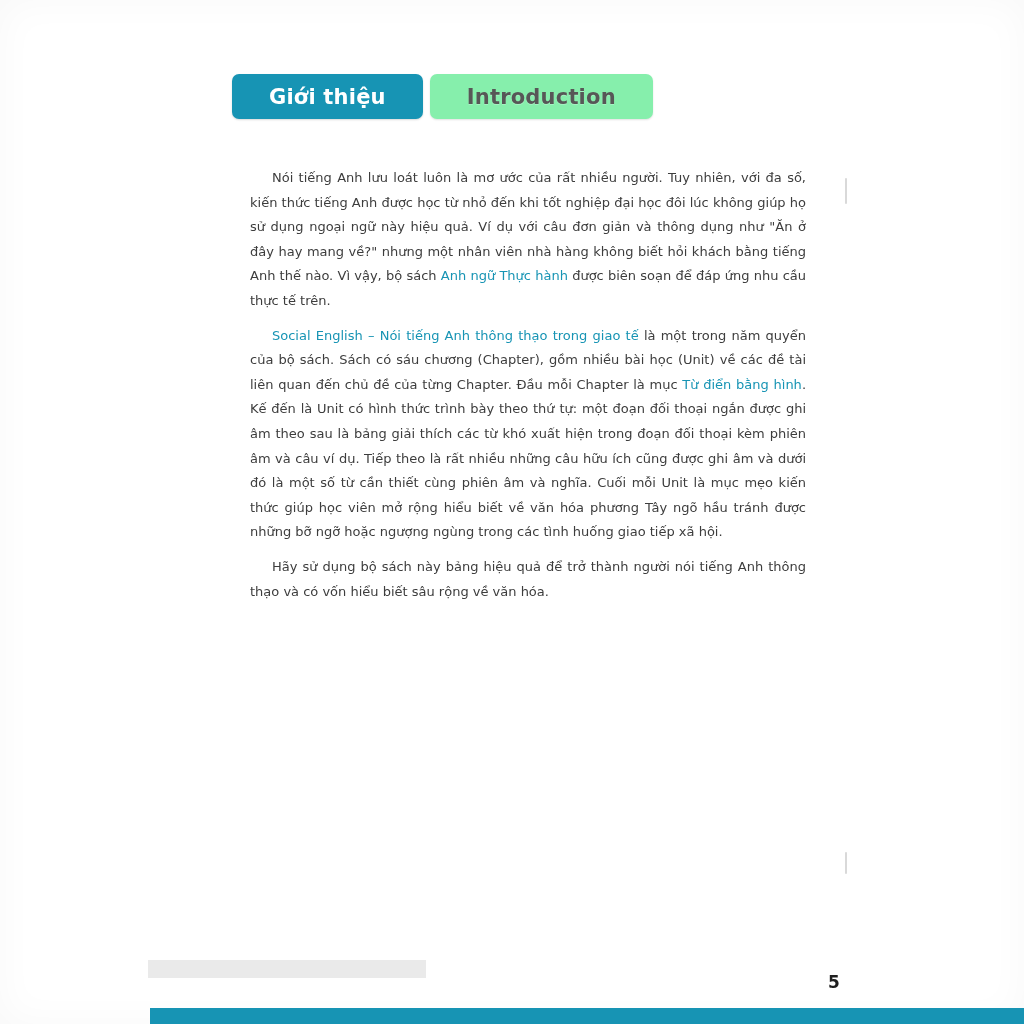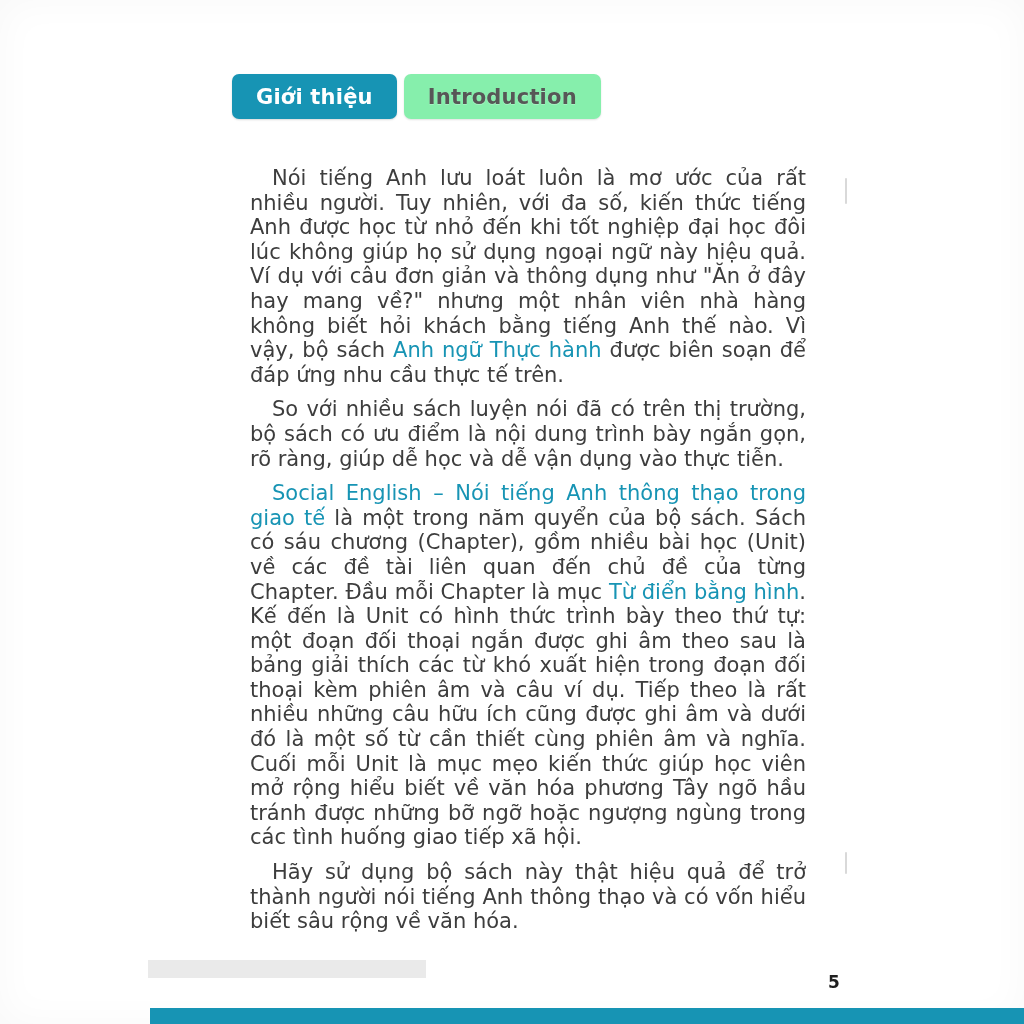--- a/index.html
+++ b/index.html
@@ -18,21 +18,21 @@
   .badges{
     position:absolute;
     left:232px;top:74px;
     display:flex;
     gap:7px;
     align-items:stretch;
   }
   .badge{
     height:45px;
     display:flex;align-items:center;justify-content:center;
-    padding:0 24px;
+    padding:0 37px;
     border-radius:7px;
     font-size:21px;
     font-weight:bold;
     letter-spacing:0.2px;
   }
   .badge-teal{
     background:var(--accent,#1a93b2);
     color:#ffffff;
     box-shadow:0 1px 2px rgba(0,0,0,0.15);
     z-index:2;
@@ -44,21 +44,21 @@
     box-shadow:0 1px 2px rgba(0,0,0,0.12);
   }
   .content{
     position:absolute;
     left:250px;top:166px;
     width:556px;
     color:#3d3d3d;
   }
   .content p{
     margin:0 0 10px 0;
-    font-size:21px;
+    font-size:13px;
     line-height:24.6px;
     text-align:justify;
     text-indent:22px;
   }
   .content p span.accent{
     color:var(--accent,#1a93b2);
   }
   .scan-mark{
     position:absolute;
     background:#d9d9d9;
@@ -90,23 +90,22 @@
 
 <div class="page">
 
   <div class="badges">
     <div class="badge badge-teal">Giới thiệu</div>
     <div class="badge badge-gray">Introduction</div>
   </div>
 
   <div class="content">
       <p><span>Nói tiếng Anh lưu loát luôn là mơ ước của rất nhiều người. Tuy nhiên, với đa số, kiến thức tiếng Anh được học từ nhỏ đến khi tốt nghiệp đại học đôi lúc không giúp họ sử dụng ngoại ngữ này hiệu quả. Ví dụ với câu đơn giản và thông dụng như "Ăn ở đây hay mang về?" nhưng một nhân viên nhà hàng không biết hỏi khách bằng tiếng Anh thế nào. Vì vậy, bộ sách </span><span class="accent">Anh ngữ Thực hành</span><span> được biên soạn để đáp ứng nhu cầu thực tế trên.</span></p>
-      <p><span>So với nhiều sách luyện nói đã có trên thị trường, bộ sách có ưu điểm là nội dung trình bày ngắn gọn, rõ ràng, giúp dễ học và dễ vận dụng vào thực tiễn.</span></p>
       <p><span class="accent">Social English – Nói tiếng Anh thông thạo trong giao tế</span><span> là một trong năm quyển của bộ sách. Sách có sáu chương (Chapter), gồm nhiều bài học (Unit) về các đề tài liên quan đến chủ đề của từng Chapter. Đầu mỗi Chapter là mục </span><span class="accent">Từ điển bằng hình</span><span>. Kế đến là Unit có hình thức trình bày theo thứ tự: một đoạn đối thoại ngắn được ghi âm theo sau là bảng giải thích các từ khó xuất hiện trong đoạn đối thoại kèm phiên âm và câu ví dụ. Tiếp theo là rất nhiều những câu hữu ích cũng được ghi âm và dưới đó là một số từ cần thiết cùng phiên âm và nghĩa. Cuối mỗi Unit là mục mẹo kiến thức giúp học viên mở rộng hiểu biết về văn hóa phương Tây ngõ hầu tránh được những bỡ ngỡ hoặc ngượng ngùng trong các tình huống giao tiếp xã hội.</span></p>
-      <p><span>Hãy sử dụng bộ sách này thật hiệu quả để trở thành người nói tiếng Anh thông thạo và có vốn hiểu biết sâu rộng về văn hóa.</span></p>
+      <p><span>Hãy sử dụng bộ sách này bảng hiệu quả để trở thành người nói tiếng Anh thông thạo và có vốn hiểu biết sâu rộng về văn hóa.</span></p>
     </div>
 
   <div class="scan-mark" style="left:845px;top:178px;height:26px;"></div>
   <div class="scan-mark" style="left:845px;top:852px;height:22px;"></div>
 
   <div class="footer-gray-strip"></div>
 
   <div class="page-number">5</div>
 
   <div class="footer-teal-bar"></div>

